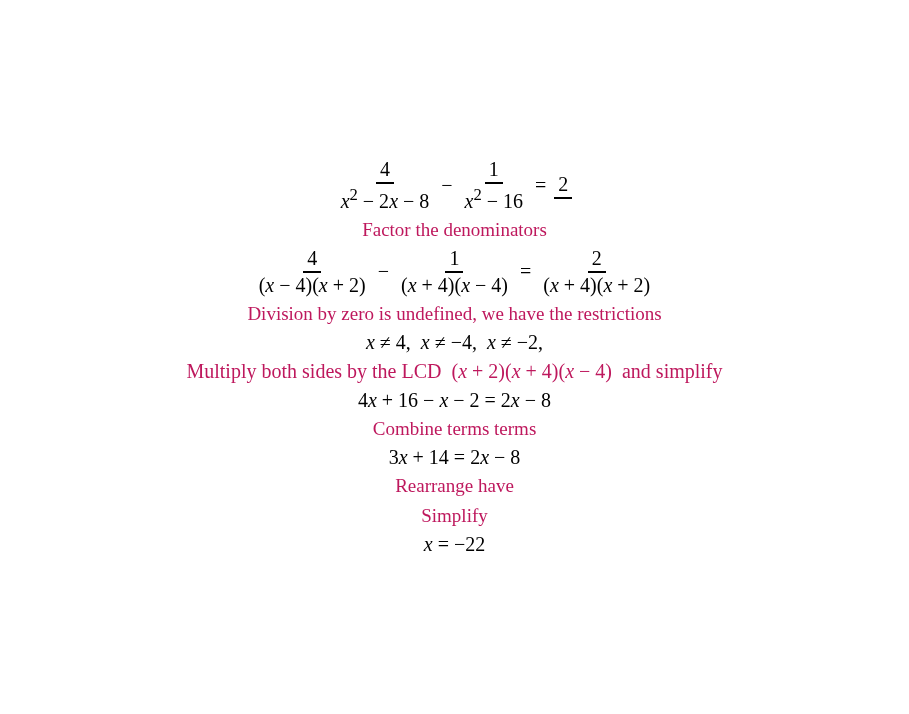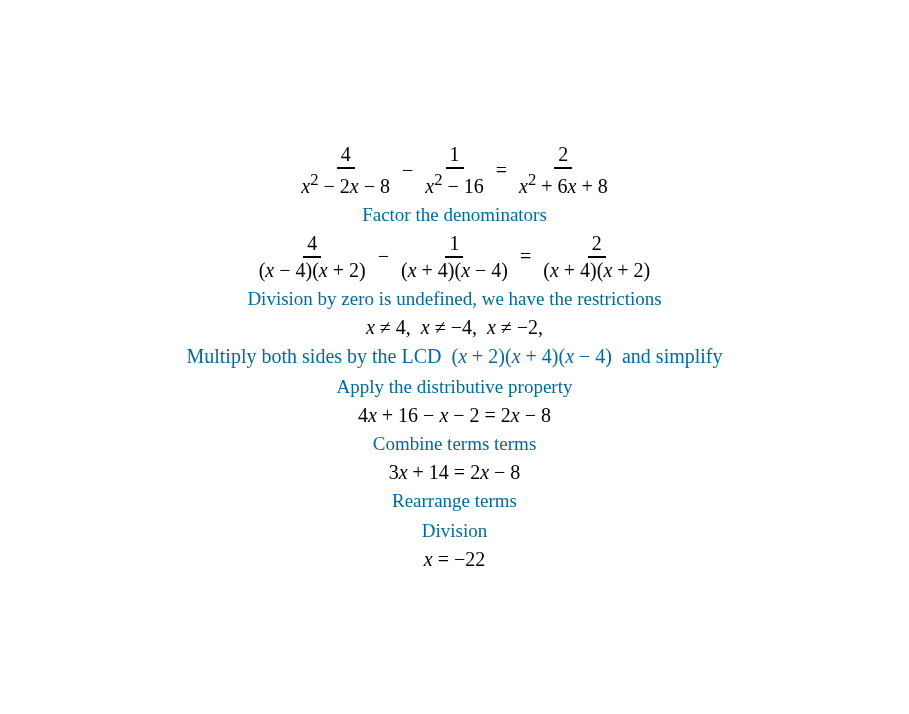--- a/index.html
+++ b/index.html
@@ -21,21 +21,21 @@
     .math-container {
       width: 100%;
       padding: 20px 10px;
       display: flex;
       flex-direction: column;
       align-items: center;
       gap: 0;
     }
 
     .step-label {
-      color: #0369a1;
+      color: #be185d;
       font-size: 19px;
       margin: 4px 0;
       text-align: left;
     }
 
     .fraction {
       display: inline-flex;
       flex-direction: column;
       align-items: center;
       vertical-align: middle;
@@ -84,21 +84,20 @@
       <div class="den"><i>x</i><sup>2</sup> − 2<i>x</i> − 8</div>
     </div>
     <span class="op">−</span>
     <div class="fraction">
       <div class="num">1</div>
       <div class="den"><i>x</i><sup>2</sup> − 16</div>
     </div>
     <span class="op">=</span>
     <div class="fraction">
       <div class="num">2</div>
-      <div class="den"><i>x</i><sup>2</sup> + 6<i>x</i> + 8</div>
     </div>
   </div>
 
   <div class="step-label">Factor the denominators</div>
 
   <div class="row">
     <div class="fraction">
       <div class="num">4</div>
       <div class="den">(<i>x</i> − 4)(<i>x</i> + 2)</div>
     </div>
@@ -118,34 +117,33 @@
 
   <div class="block-equation">
     <i>x</i> ≠ 4,&nbsp; <i>x</i> ≠ −4,&nbsp; <i>x</i> ≠ −2,
   </div>
 
   <div class="step-label" style="font-size:20px;">
     Multiply both sides by the LCD &nbsp;(<i>x</i> + 2)(<i>x</i> + 4)(<i>x</i> − 4)&nbsp; and simplify
   </div>
 
 
-  <div class="step-label">Apply the distributive property</div>
 
   <div class="block-equation">
     4<i>x</i> + 16 − <i>x</i> − 2 = 2<i>x</i> − 8
   </div>
 
   <div class="step-label">Combine terms terms</div>
 
   <div class="block-equation">
     3<i>x</i> + 14 = 2<i>x</i> − 8
   </div>
 
-  <div class="step-label">Rearrange terms</div>
+  <div class="step-label">Rearrange have</div>
 
 
-  <div class="step-label">Division</div>
+  <div class="step-label">Simplify</div>
 
   <div class="block-equation">
     <i>x</i> = −22
   </div>
 
 </div>
 
 </body></html>

